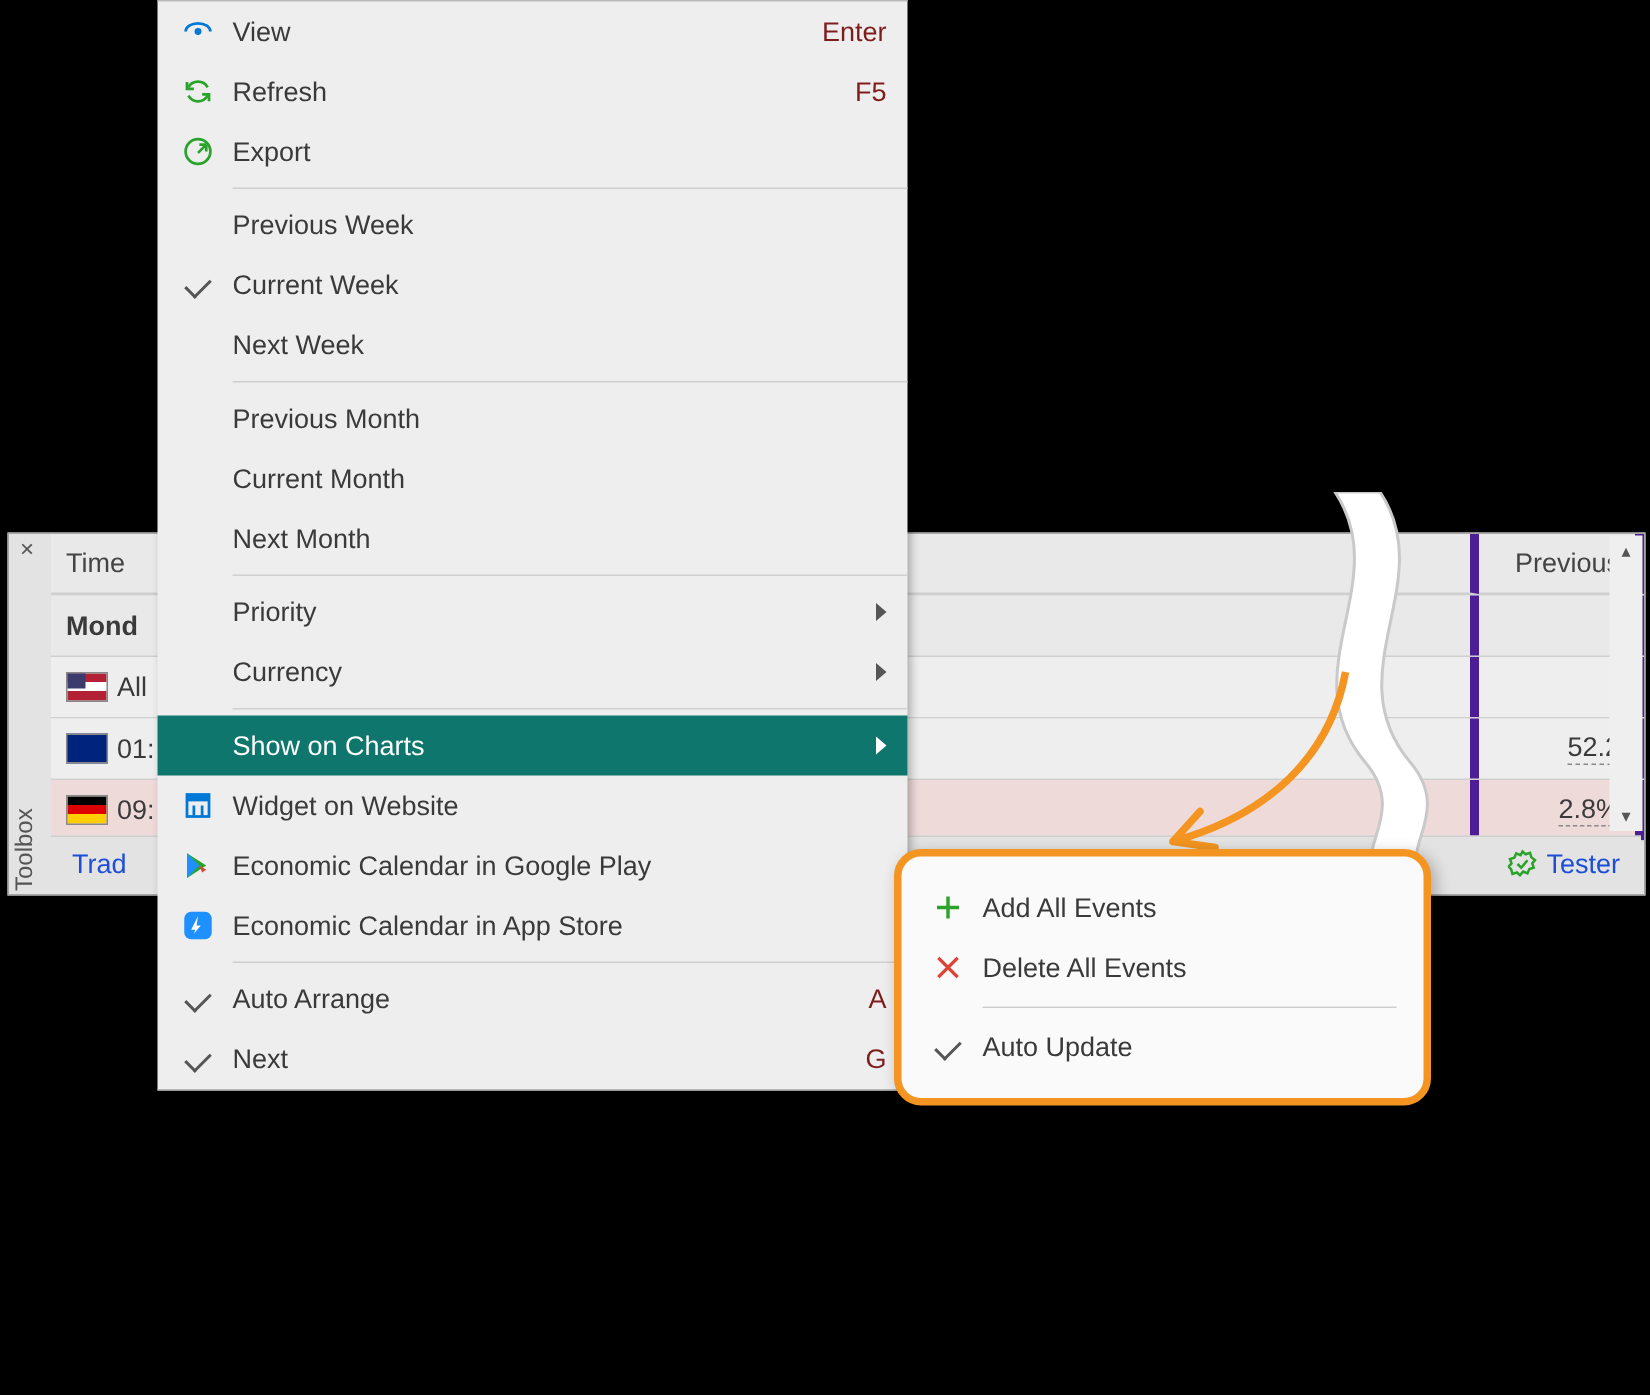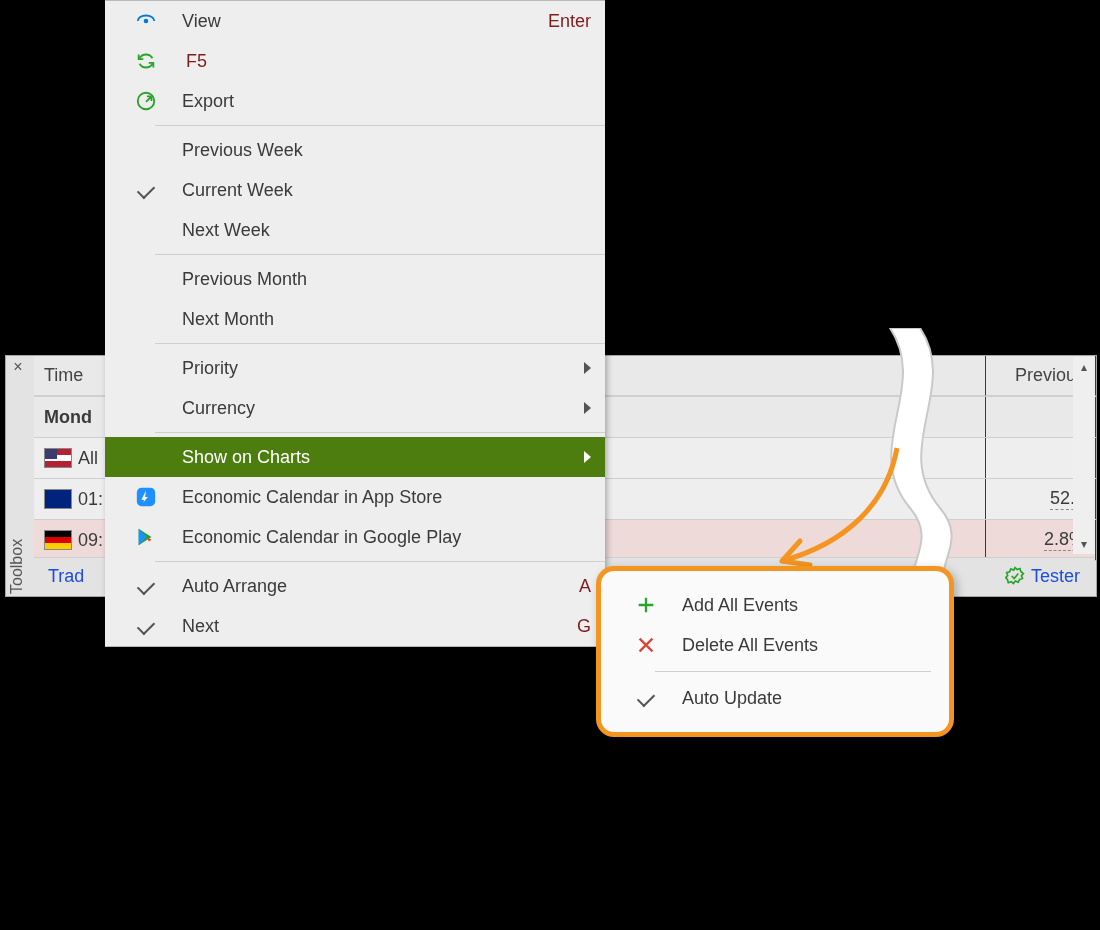--- a/index.html
+++ b/index.html
@@ -2,47 +2,47 @@
 <html><head>
 <meta charset="utf-8">
 <style>
   html,body{margin:0;padding:0;background:#000;width:1100px;height:930px;font-family:"Segoe UI",Arial,sans-serif;font-size:18px;color:#3a3a3a;overflow:hidden;}
   .stage{position:relative;width:1100px;height:930px;}
   
   .toolbox{position:absolute;left:5px;top:355px;width:1090px;height:240px;background:#e3e3e3;border:1px solid #a6a6a6;}
   .toolbox .close{position:absolute;left:3px;top:3px;width:18px;height:18px;line-height:16px;text-align:center;font-size:16px;color:#555;}
   .toolbox .sidelabel{position:absolute;left:2px;top:175px;width:22px;height:70px;writing-mode:vertical-rl;transform:rotate(180deg);font-size:16px;color:#555;text-align:center;}
   .grid{position:absolute;left:28px;top:0;right:0;height:200px;}
-  .hdrcell,.cell{box-sizing:border-box;border-right:1px solid #4c1d95;display:flex;align-items:center;padding:0 10px;height:40px;}
+  .hdrcell,.cell{box-sizing:border-box;border-right:6px solid #4c1d95;display:flex;align-items:center;padding:0 10px;height:40px;}
   .hdrcell{border-bottom:1px solid #cfcfcf;color:#444;}
   .row{display:flex;border-bottom:1px solid #cfcfcf;}
   .row .c0{width:96px;}
   .row .c1{flex:1;}
   .row .c2{width:110px;justify-content:flex-end;}
   .row.cat{background:#e9e9e9;font-weight:bold;}
   .row.pink{background:#efdada;}
   .flag{width:26px;height:18px;margin-right:6px;display:inline-block;background:#999;border:1px solid #888;flex:0 0 auto;}
   .flag.us{background:linear-gradient(#b22234 0 33%,#fff 0 66%,#b22234 0);position:relative;}
   .flag.us::before{content:"";position:absolute;left:0;top:0;width:12px;height:10px;background:#3c3b6e;}
   .flag.au{background:#00247d;}
   .flag.de{background:linear-gradient(#000 0 33%,#dd0000 0 66%,#ffce00 0);}
   .dotted{border-bottom:1px dashed #888;}
   .scroll{position:absolute;right:1px;top:1px;width:22px;height:197px;background:#efefef;box-sizing:border-box;}
   .scroll .ar{position:absolute;left:0;width:22px;height:20px;display:flex;align-items:center;justify-content:center;color:#555;font-size:12px;}
   .tabs{position:absolute;left:28px;right:2px;bottom:2px;height:36px;display:flex;align-items:center;background:#e3e3e3;border-top:1px solid #cfcfcf;}
   .tab{height:34px;display:flex;align-items:center;padding:0 14px;color:#1d4ed8;}
   .tester-ico{width:20px;height:20px;margin-right:6px;}
   
   .menu{position:absolute;left:105px;top:0;width:500px;background:#eee;border-top:1px solid #b9b9b9;border-bottom:1px solid #b9b9b9;box-shadow:2px 2px 6px rgba(0,0,0,.3);}
-  .mrow{display:flex;align-items:center;height:40px;padding:0 14px 0 24px;position:relative;gap:13px;}
+  .mrow{display:flex;align-items:center;height:40px;padding:0 14px 0 10px;position:relative;}
   .mrow .ic{width:34px;display:flex;align-items:center;justify-content:center;flex:0 0 34px;}
   .mrow .lbl{flex:1;padding-left:6px;}
   .mrow .sc{color:#7f1d1d;padding-left:10px;}
   .mrow .arr{width:0;height:0;border-top:6px solid transparent;border-bottom:6px solid transparent;border-left:7px solid #555;margin-left:10px;}
-  .mrow.sel{background:#4d7c0f;color:#fff;}
+  .mrow.sel{background:#0f766e;color:#fff;}
   .msep{height:1px;background:#cfcfcf;margin:4px 0 4px 50px;}
   .chk{width:14px;height:8px;border-left:2px solid #555;border-bottom:2px solid #555;transform:rotate(-45deg);}
   
   .submenu{position:absolute;left:596px;top:566px;width:340px;background:#fafafa;border:5px solid #f39520;border-radius:18px;box-shadow:3px 3px 10px rgba(0,0,0,.25);padding:14px 4px;}
   .submenu .mrow{height:40px;}
   .submenu .msep{margin:6px 14px 6px 50px;}
   
   .callout{position:absolute;left:757px;top:443px;width:160px;height:130px;pointer-events:none;}
   
   .squig{position:absolute;left:870px;top:328px;width:90px;height:255px;pointer-events:none;}
@@ -128,20 +128,21 @@
         <span class="lbl">View</span>
         <span class="sc">Enter</span>
       </div>
       <div class="mrow">
         <span class="ic">
           <svg width="22" height="22" viewBox="0 0 24 24">
             <path fill="none" stroke="#29a329" stroke-width="2" d="M4 5v5h5M20 19v-5h-5"></path>
             <path fill="none" stroke="#29a329" stroke-width="2" d="M19 9A8 8 0 0 0 5 9M5 15a8 8 0 0 0 14 0"></path>
           </svg>
         </span>
+        <span class="lbl">Refresh</span>
         <span class="sc">F5</span>
       </div>
       <div class="mrow">
         <span class="ic">
           <svg width="22" height="22" viewBox="0 0 24 24">
             <circle cx="12" cy="12" r="9" fill="none" stroke="#29a329" stroke-width="2"></circle>
             <path fill="none" stroke="#29a329" stroke-width="2" d="M12 13l6-6M18 7h-5M18 7v5"></path>
           </svg>
         </span>
         <span class="lbl">Export</span>
@@ -161,20 +162,24 @@
         <span class="ic"></span>
         <span class="lbl">Next Week</span>
       </div>
       <div class="msep"></div>
       <div class="mrow">
         <span class="ic"></span>
         <span class="lbl">Previous Month</span>
       </div>
       <div class="mrow">
         <span class="ic"></span>
+        <span class="lbl">Current Month</span>
+      </div>
+      <div class="mrow">
+        <span class="ic"></span>
         <span class="lbl">Next Month</span>
       </div>
       <div class="msep"></div>
       <div class="mrow">
         <span class="ic"></span>
         <span class="lbl">Priority</span>
         <span class="arr"></span>
       </div>
       <div class="mrow">
         <span class="ic"></span>
@@ -183,37 +188,48 @@
       </div>
       <div class="msep"></div>
       <div class="mrow sel">
         <span class="ic"></span>
         <span class="lbl">Show on Charts</span>
         <span class="arr" style="border-left-color: rgb(255, 255, 255);"></span>
       </div>
       <div class="mrow">
         <span class="ic">
           <svg width="22" height="22" viewBox="0 0 24 24">
-            <rect x="2" y="2" width="20" height="20" rx="5" fill="#1e90ff"></rect>
-            <path d="M12 5l-5 10h3l-1 3 5-6h-3z" fill="#fff"></path>
-          </svg>
-        </span>
-        <span class="lbl">Economic Calendar in App Store</span>
+            <rect x="4" y="4" width="16" height="16" fill="none" stroke="#0078d7" stroke-width="2"></rect>
+            <rect x="4" y="4" width="16" height="5" fill="#0078d7"></rect>
+            <line x1="9" y1="12" x2="9" y2="20" stroke="#0078d7" stroke-width="2"></line>
+            <line x1="15" y1="12" x2="15" y2="20" stroke="#0078d7" stroke-width="2"></line>
+          </svg>
+        </span>
+        <span class="lbl">Widget on Website</span>
       </div>
       <div class="mrow">
         <span class="ic">
           <svg width="22" height="22" viewBox="0 0 24 24">
             <path d="M4 3l14 9-14 9z" fill="#29a329"></path>
             <path d="M4 3l9 9-9 9z" fill="#1e90ff"></path>
             <path d="M13 12l5-3 0 0-5 3 5 3z" fill="#f4b400"></path>
             <path d="M13 12l5 3-3 2z" fill="#db4437"></path>
           </svg>
         </span>
         <span class="lbl">Economic Calendar in Google Play</span>
       </div>
+      <div class="mrow">
+        <span class="ic">
+          <svg width="22" height="22" viewBox="0 0 24 24">
+            <rect x="2" y="2" width="20" height="20" rx="5" fill="#1e90ff"></rect>
+            <path d="M12 5l-5 10h3l-1 3 5-6h-3z" fill="#fff"></path>
+          </svg>
+        </span>
+        <span class="lbl">Economic Calendar in App Store</span>
+      </div>
       <div class="msep"></div>
       <div class="mrow">
         <span class="ic">
           <span class="chk"></span>
         </span>
         <span class="lbl">Auto Arrange</span>
         <span class="sc">A</span>
       </div>
       <div class="mrow">
         <span class="ic">

